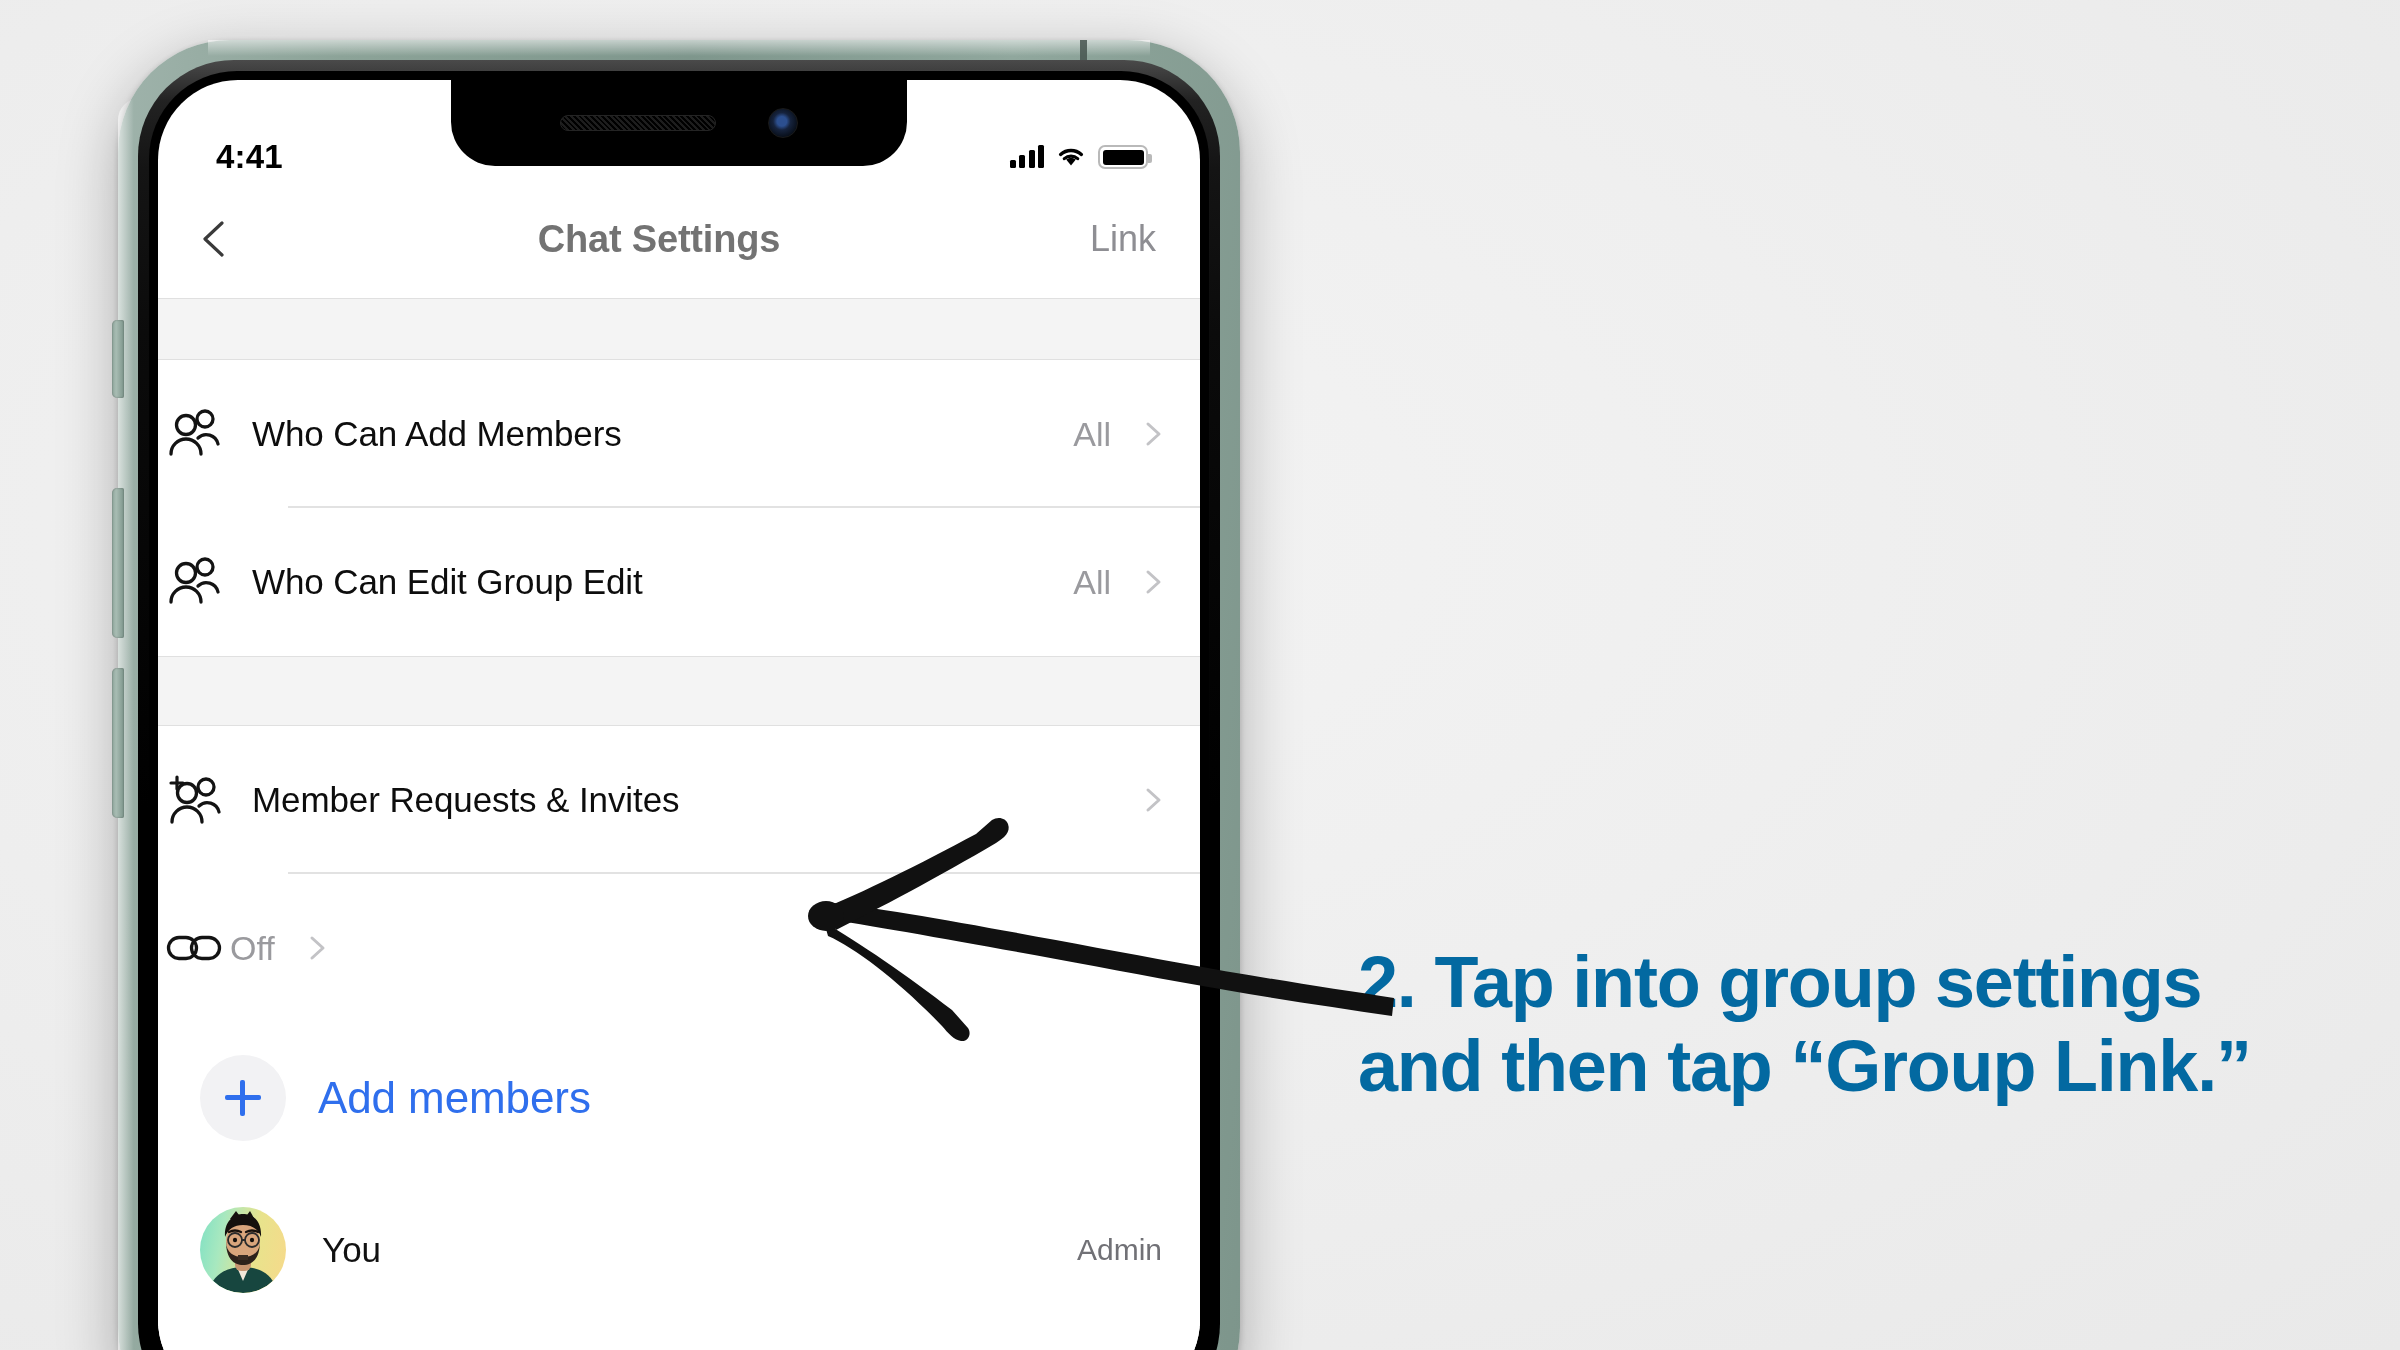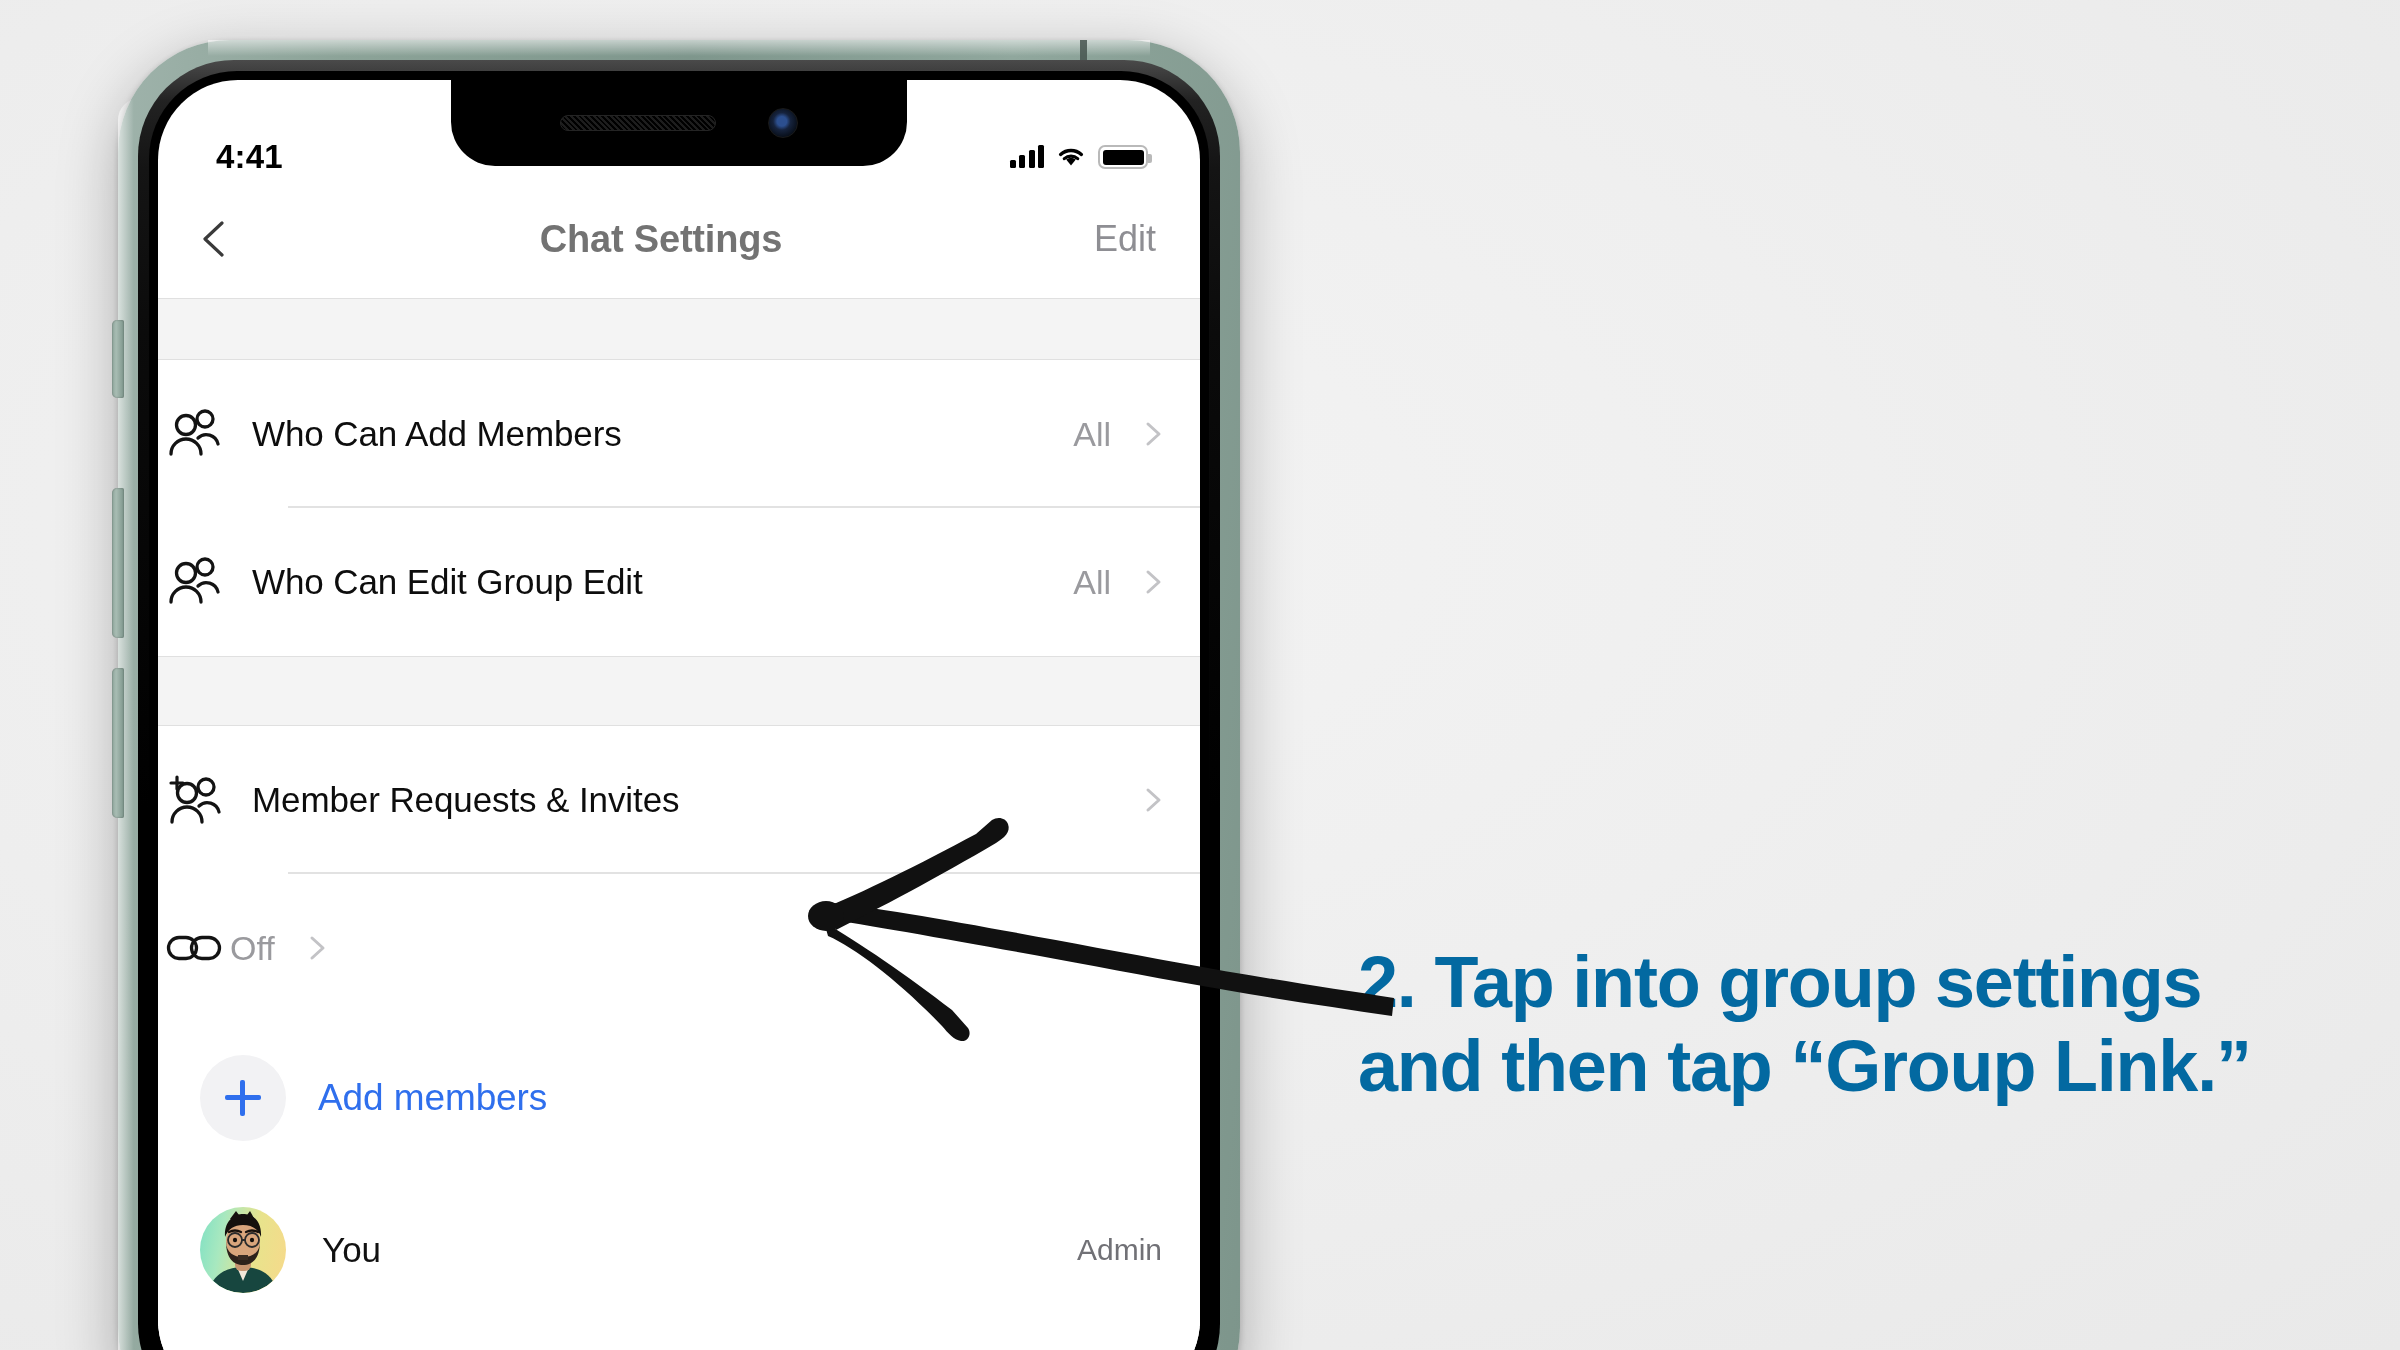--- a/index.html
+++ b/index.html
@@ -196,21 +196,21 @@
     display: flex; align-items: center; justify-content: center;
     flex: none;
   }
   .plus { position: relative; width: 40px; height: 40px; }
   .plus::before, .plus::after {
     content:''; position:absolute; background:#2f6fed; border-radius:2px;
   }
   .plus::before { left: 17px; top: 2px; width: 5px; height: 36px; }
   .plus::after  { top: 17px; left: 2px; height: 5px; width: 36px; }
   .add-label {
-    font-size: 37px; color: #2f6fed; padding-left: 32px;
+    font-size: 44px; color: #2f6fed; padding-left: 32px;
     letter-spacing: -.1px;
   }
 
   .avatar {
     width: 86px; height: 86px; border-radius: 50%;
     flex: none; overflow: hidden; position: relative;
     background: linear-gradient(100deg, #7ee0c4 0%, #a8e8bf 26%, #e8e38c 62%, #f7d98b 100%);
   }
   .member-name { font-size: 35px; color: #111; padding-left: 36px; flex: 1; }
   .member-role { font-size: 30px; color: #717176; }
@@ -277,21 +277,21 @@
           <div class="fill"></div>
         </div>
       </div>
     </div>
 
     <div class="navbar">
       <svg class="back-chevron" viewBox="0 0 46 46">
         <path d="M30 7 L13 23 L30 39" stroke="#3a3a3a" stroke-width="3.2" fill="none" stroke-linecap="round" stroke-linejoin="round"></path>
       </svg>
       <div class="nav-title">Chat Settings</div>
-      <div class="nav-edit">Edit</div>
+      <div class="nav-edit">Link</div>
     </div>
 
     <div class="list">
 
       <div class="gap h-small"></div>
 
       <div class="row">
         <div class="ico">
           <svg width="58" height="52" viewBox="0 0 58 52">
             <circle cx="21" cy="17" r="9.5" stroke="#131313" stroke-width="3.3" fill="none"></circle>

